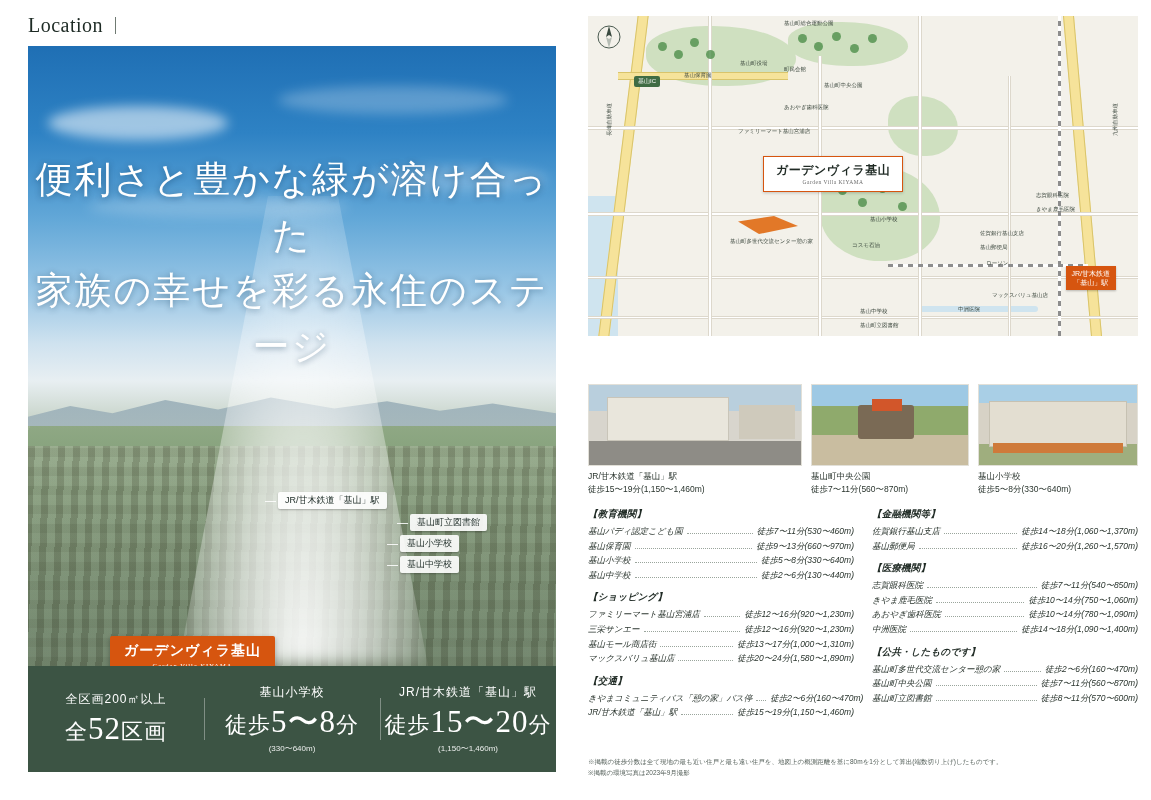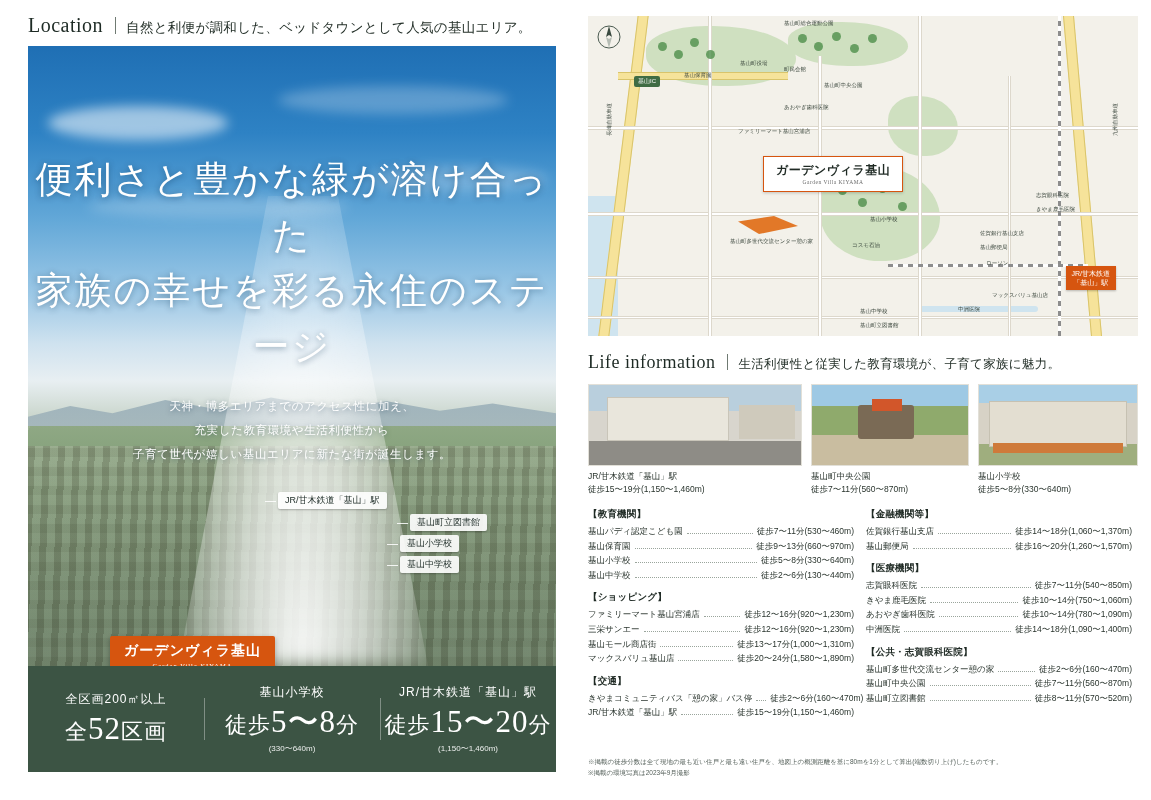--- a/index.html
+++ b/index.html
@@ -146,61 +146,57 @@
   .ph-station { background:linear-gradient(to bottom,#b9cfdd 0 32%, #d8d5cd 32% 70%, #8e8c86 70% 100%); }
   .ph-station::before { content:""; position:absolute; left:18px; top:12px; width:120px; height:42px; background:#e9e6dc; border:1px solid #c9c5b9; }
   .ph-station::after { content:""; position:absolute; left:150px; top:20px; width:56px; height:34px; background:#cfcabc; }
   .ph-park { background:linear-gradient(to bottom,#9ec9e4 0 26%, #8faa6c 26% 62%, #c9bda0 62% 100%); }
   .ph-park::before { content:""; position:absolute; left:46px; top:20px; width:56px; height:34px; background:#7a6a55; border-radius:3px; }
   .ph-park::after { content:""; position:absolute; left:60px; top:14px; width:30px; height:12px; background:#d2562a; }
   .ph-school { background:linear-gradient(to bottom,#a9cfe6 0 22%, #d7d2c6 22% 74%, #9fae7e 74% 100%); }
   .ph-school::before { content:""; position:absolute; left:10px; top:16px; right:10px; height:44px; background:#e3ded1; border:1px solid #c6c1b2; }
   .ph-school::after { content:""; position:absolute; left:14px; top:58px; right:14px; height:10px; background:#cf7a3a; }
 
-  .info { position:absolute; left:0; top:508px; width:550px; display:flex; gap:12px; }
+  .info { position:absolute; left:0; top:508px; width:550px; display:flex; gap:18px;font-style:italic; }
   .col { width:266px; }
   .grp { margin-bottom:9px; }
   .grp h4 { margin:0 0 3px; font-size:9.5px; font-weight:bold; color:#1f2a24; letter-spacing:.2px; }
   .row { display:flex; align-items:baseline; font-size:8.5px; color:#2a352e; line-height:1.72; }
   .row .nm { white-space:nowrap; }
   .row .dots { flex:1; border-bottom:1px dotted #9aa59c; margin:0 4px 3px; min-width:10px; }
   .row .val { white-space:nowrap; }
 
   .notes { position:absolute; left:0; top:757px; width:550px; font-size:6.5px; color:#55605a; line-height:1.65; }
 </style>
 </head>
 <body>
 
 <div class="page">
 
   <div class="left">
 
     <div class="loc-head">
       <span class="en">Location</span>
       <span class="bar"></span>
-      <span class="jp">自然と利便が調和した、ベッドタウンとして人気の基山エリア。</span>
     </div>
 
     <div class="hero">
       <div class="sky"></div>
       <div class="cloud c1"></div>
       <div class="cloud c2"></div>
       <div class="cloud c3"></div>
       <div class="cloud c4"></div>
       <div class="mountains"></div>
       <div class="fields"></div>
       <div class="town"></div>
       <div class="beam"></div>
 
       <div class="hero-copy">
         <div class="l1">便利さと豊かな緑が溶け合った</div>
         <div class="l2">家族の幸せを彩る永住のステージ</div>
-        <div class="sub" style="white-space:pre-line">天神・博多エリアまでのアクセス性に加え、
-充実した教育環境や生活利便性から
-子育て世代が嬉しい基山エリアに新たな街が誕生します。</div>
       </div>
 
       <div class="pin-label pl1">JR/甘木鉄道「基山」駅</div>
       <div class="pin-label pl2">基山町立図書館</div>
       <div class="pin-label pl3">基山小学校</div>
       <div class="pin-label pl4">基山中学校</div>
 
       <div class="estate-tag">
         <div class="jp">ガーデンヴィラ基山</div>
         <div class="en">Garden Villa KIYAMA</div>
@@ -303,25 +299,20 @@
         <div class="jp">ガーデンヴィラ基山</div>
         <div class="en">Garden Villa KIYAMA</div>
       </div>
 
       <div class="map-station">
         <div>JR/甘木鉄道</div>
         <div>「基山」駅</div>
       </div>
     </div>
 
-    <div class="life-head">
-      <span class="en">Life information</span>
-      <span class="bar"></span>
-      <span class="jp">生活利便性と従実した教育環境が、子育て家族に魅力。</span>
-    </div>
 
     <div class="photos">
       <div class="photo p1">
         <div class="ph ph-station"></div>
         <div class="cap">
           <div>JR/甘木鉄道「基山」駅</div>
           <div>徒歩15〜19分(1,150〜1,460m)</div>
         </div>
       </div>
       <div class="photo p2">
@@ -440,35 +431,35 @@
               <span class="val">徒歩10〜14分(780〜1,090m)</span>
             </div>
           <div class="row">
               <span class="nm">中洲医院</span>
               <span class="dots"></span>
               <span class="val">徒歩14〜18分(1,090〜1,400m)</span>
             </div>
         </div>
 
         <div class="grp">
-          <h4>【公共・志賀眼科医院】</h4>
+          <h4>【公共・したものです】</h4>
           <div class="row">
               <span class="nm">基山町多世代交流センター憩の家</span>
               <span class="dots"></span>
               <span class="val">徒歩2〜6分(160〜470m)</span>
             </div>
           <div class="row">
               <span class="nm">基山町中央公園</span>
               <span class="dots"></span>
               <span class="val">徒歩7〜11分(560〜870m)</span>
             </div>
           <div class="row">
               <span class="nm">基山町立図書館</span>
               <span class="dots"></span>
-              <span class="val">徒歩8〜11分(570〜520m)</span>
+              <span class="val">徒歩8〜11分(570〜600m)</span>
             </div>
         </div>
       </div>
     </div>
 
     <div class="notes" style="white-space:pre-line">※掲載の徒歩分数は全て現地の最も近い住戸と最も遠い住戸を、地図上の概測距離を基に80mを1分として算出(端数切り上げ)したものです。
 ※掲載の環境写真は2023年9月撮影</div>
   </div>
 </div>
 

